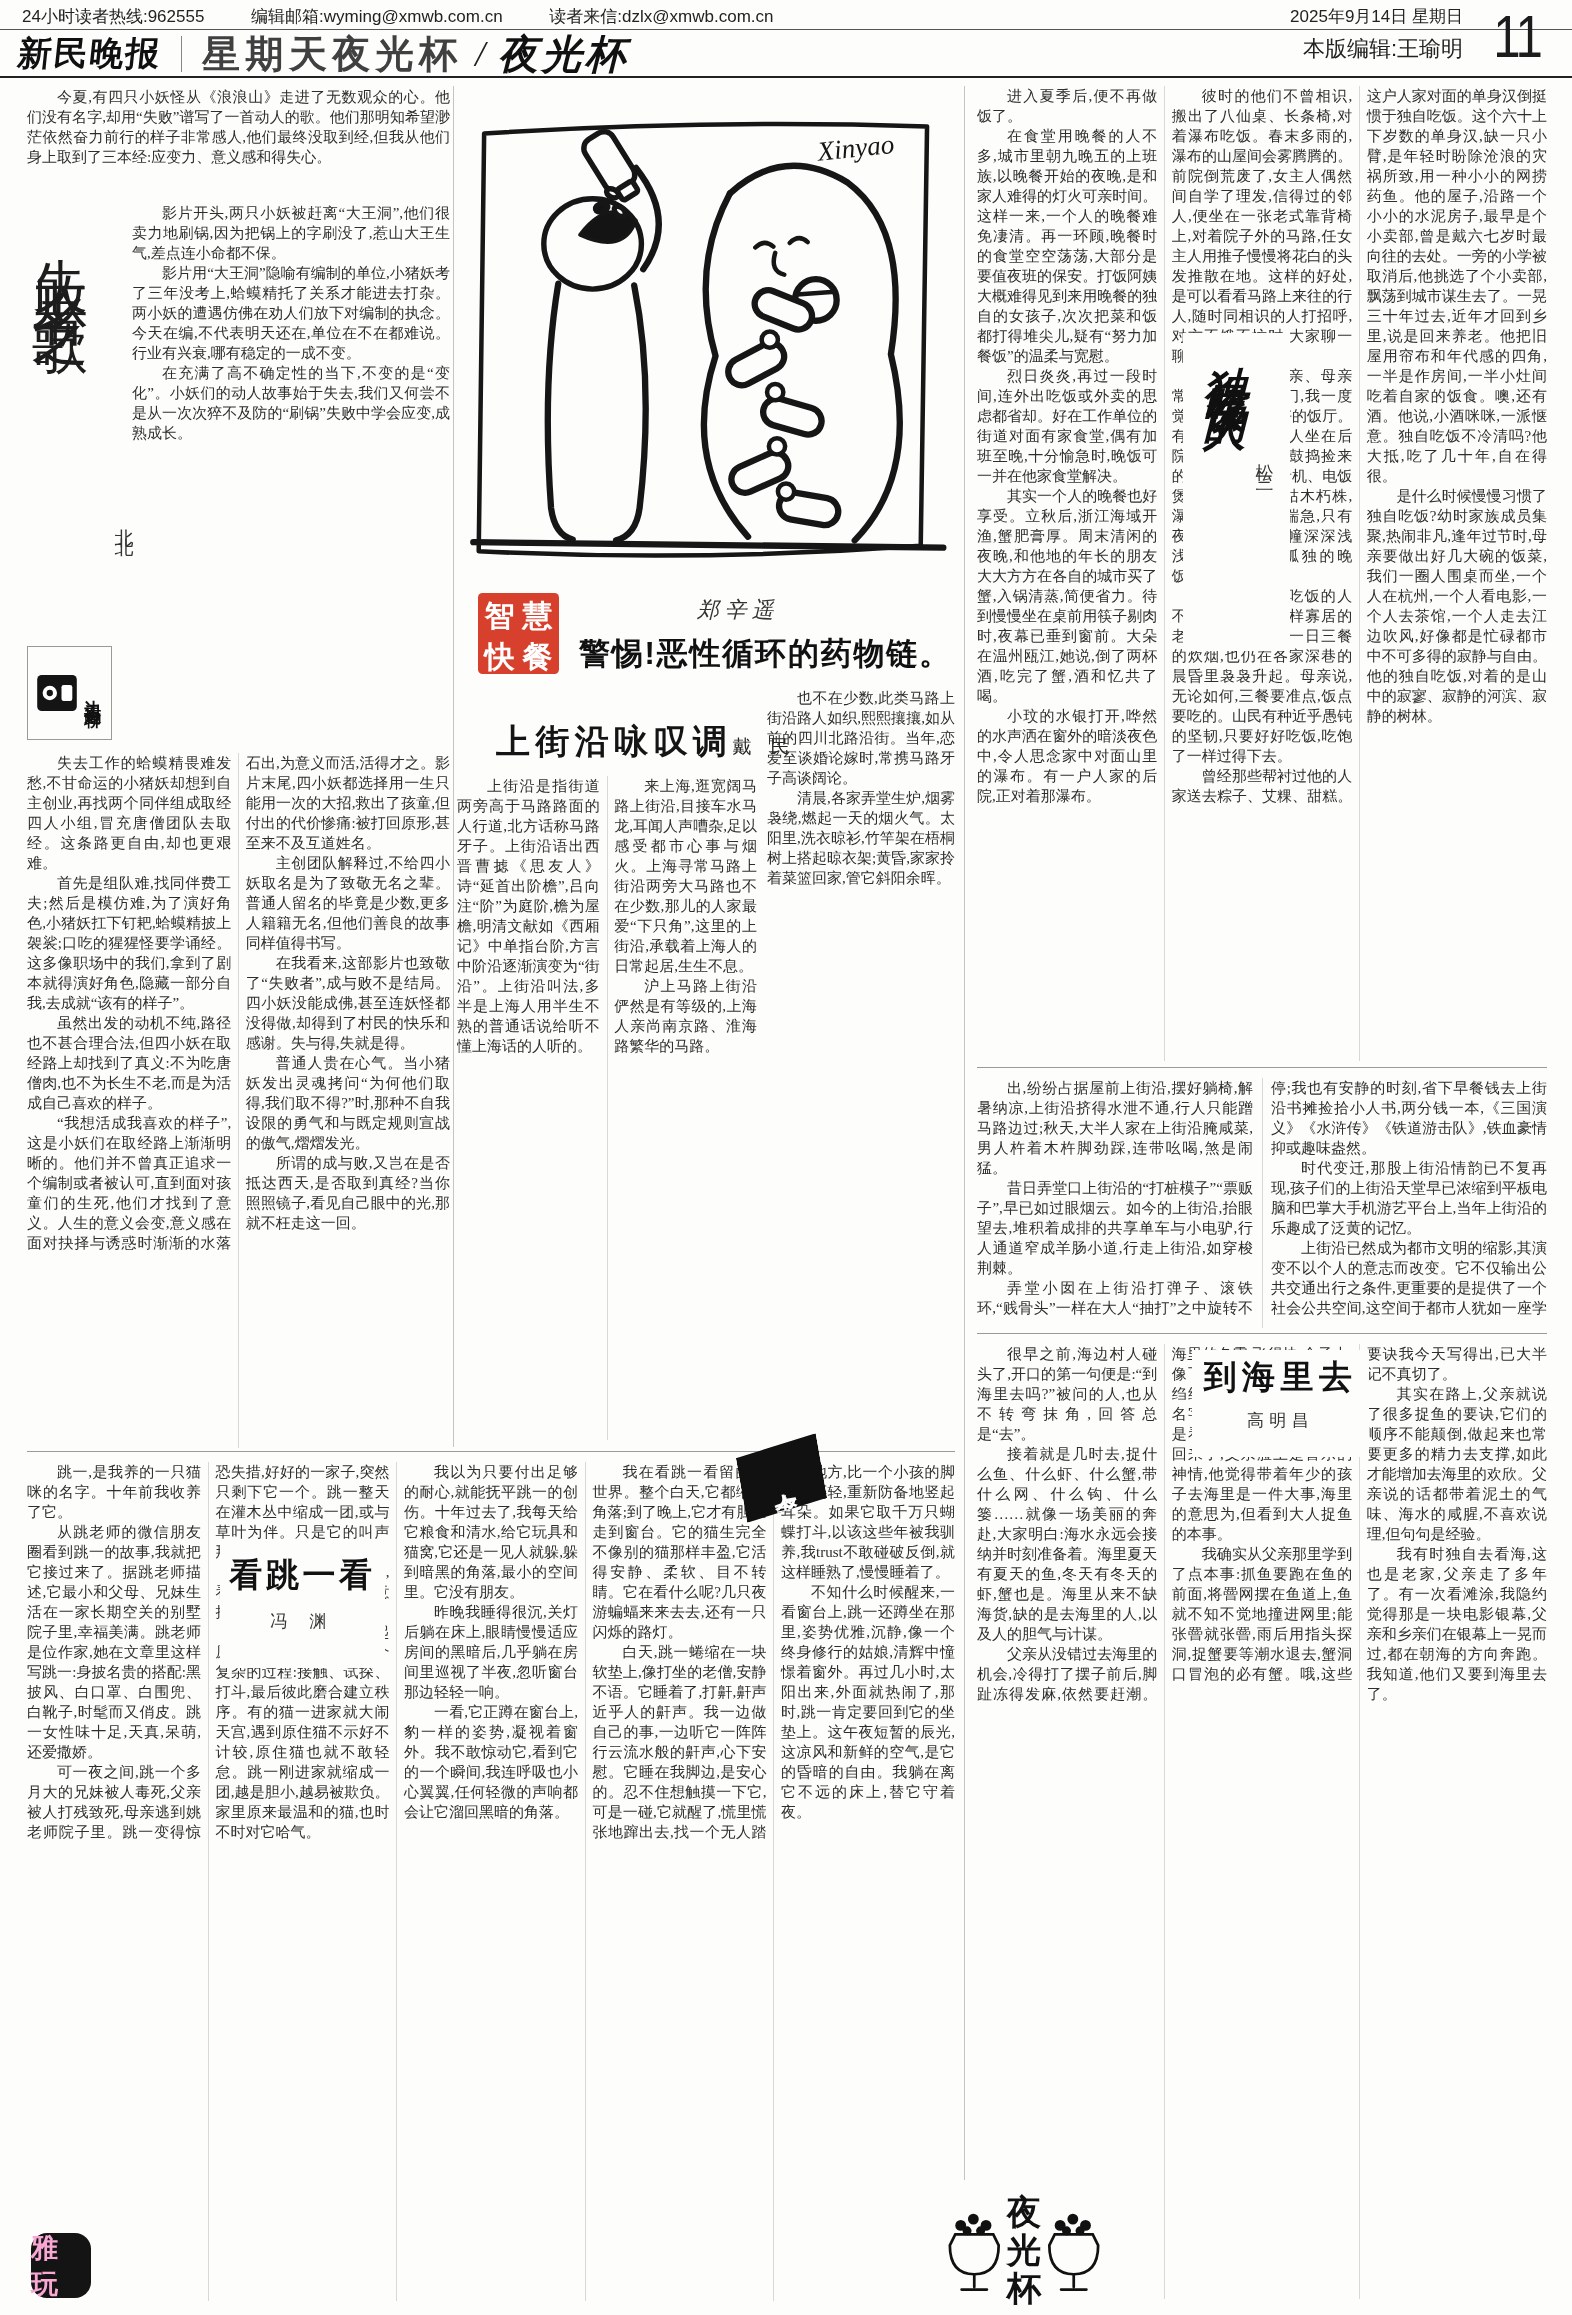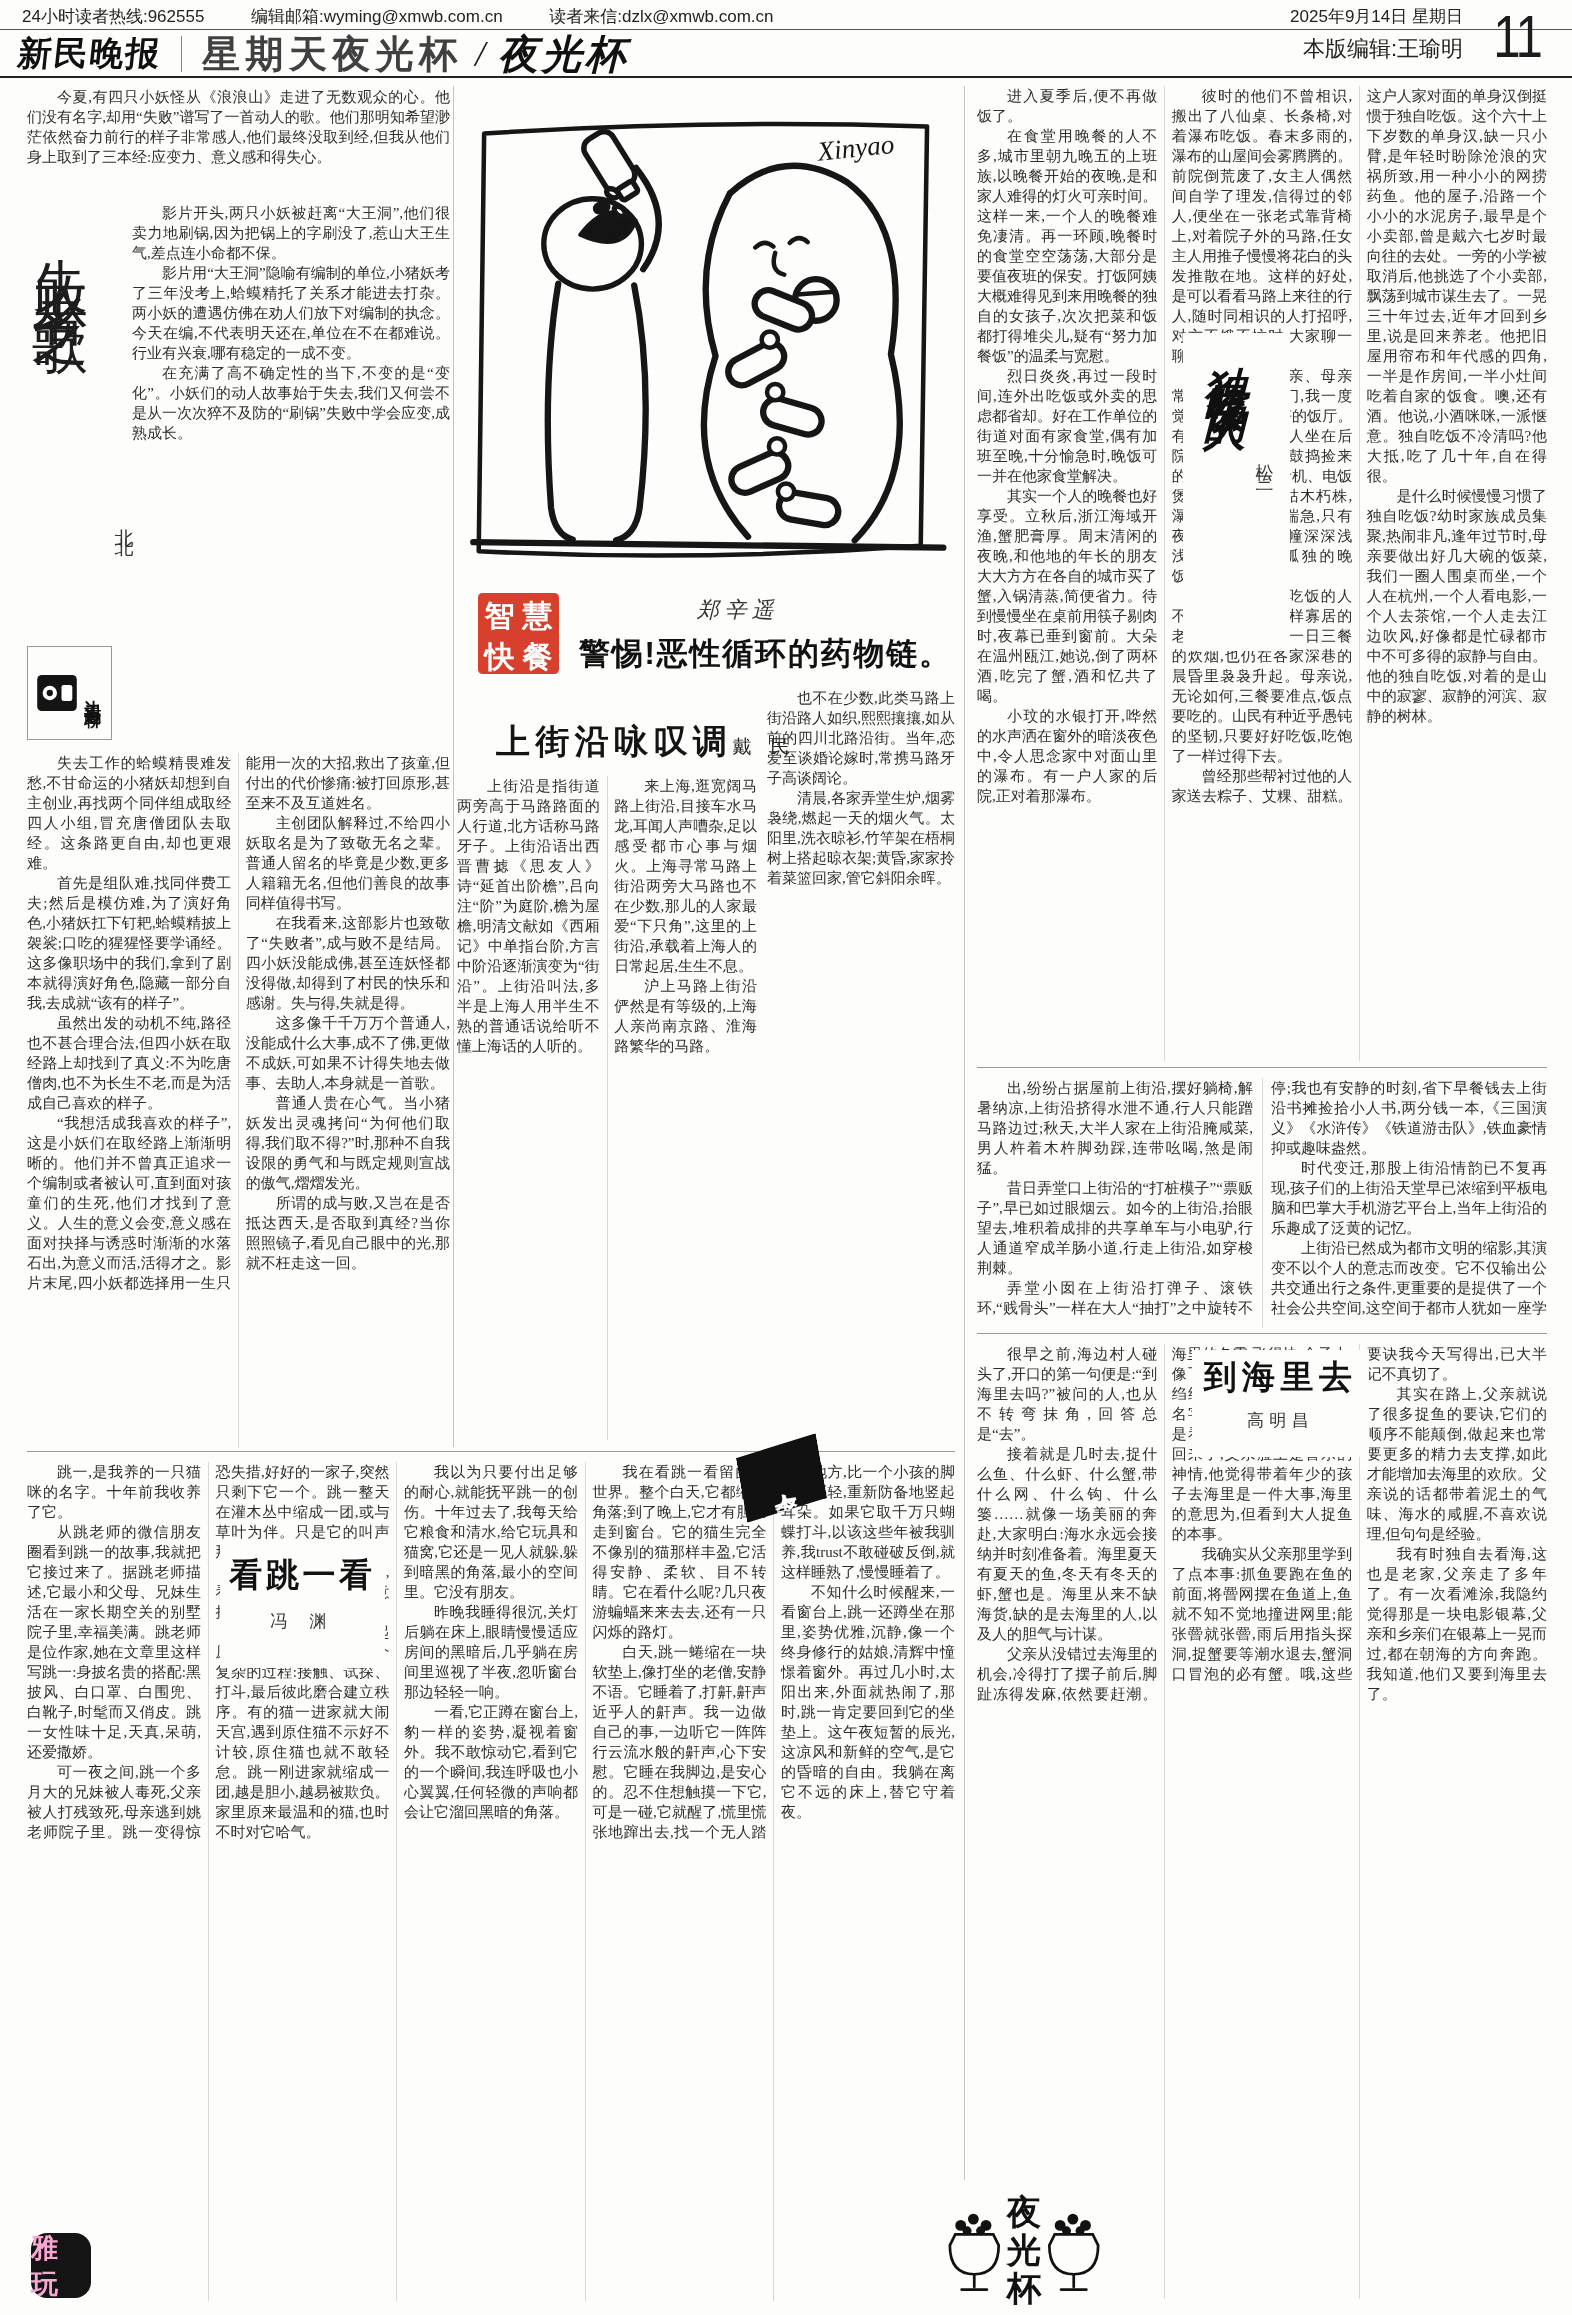--- a/index.html
+++ b/index.html
@@ -145,21 +145,20 @@
       </div>
   </div>
 
   <div class="fs-rest copy cols2">
       <p>失去工作的蛤蟆精畏难发愁,不甘命运的小猪妖却想到自主创业,再找两个同伴组成取经四人小组,冒充唐僧团队去取经。这条路更自由,却也更艰难。</p>
       <p>首先是组队难,找同伴费工夫;然后是模仿难,为了演好角色,小猪妖扛下钉耙,蛤蟆精披上袈裟;口吃的猩猩怪要学诵经。这多像职场中的我们,拿到了剧本就得演好角色,隐藏一部分自我,去成就“该有的样子”。</p>
       <p>虽然出发的动机不纯,路径也不甚合理合法,但四小妖在取经路上却找到了真义:不为吃唐僧肉,也不为长生不老,而是为活成自己喜欢的样子。</p>
       <p>“我想活成我喜欢的样子”,这是小妖们在取经路上渐渐明晰的。他们并不曾真正追求一个编制或者被认可,直到面对孩童们的生死,他们才找到了意义。人生的意义会变,意义感在面对抉择与诱惑时渐渐的水落石出,为意义而活,活得才之。影片末尾,四小妖都选择用一生只能用一次的大招,救出了孩童,但付出的代价惨痛:被打回原形,甚至来不及互道姓名。</p>
       <p>主创团队解释过,不给四小妖取名是为了致敬无名之辈。普通人留名的毕竟是少数,更多人籍籍无名,但他们善良的故事同样值得书写。</p>
       <p>在我看来,这部影片也致敬了“失败者”,成与败不是结局。四小妖没能成佛,甚至连妖怪都没得做,却得到了村民的快乐和感谢。失与得,失就是得。</p>
-      <p>这多像千千万万个普通人,没能成什么大事,成不了佛,更做不成妖,可如果不计得失地去做事、去助人,本身就是一首歌。</p>
       <p>普通人贵在心气。当小猪妖发出灵魂拷问“为何他们取得,我们取不得?”时,那种不自我设限的勇气和与既定规则宣战的傲气,熠熠发光。</p>
       <p>所谓的成与败,又岂在是否抵达西天,是否取到真经?当你照照镜子,看见自己眼中的光,那就不枉走这一回。</p>
     </div>
 
   <div class="cartoon">
     <svg width="499" height="508" viewBox="0 0 552 562">
       <g stroke="#161616" fill="none" stroke-linecap="round" stroke-linejoin="round">
 
         <path d="M30 56 Q272 40 520 48 L513 512 Q268 530 24 518 Z" stroke-width="5"></path>
         <path d="M18 508 L538 514" stroke-width="7"></path>

